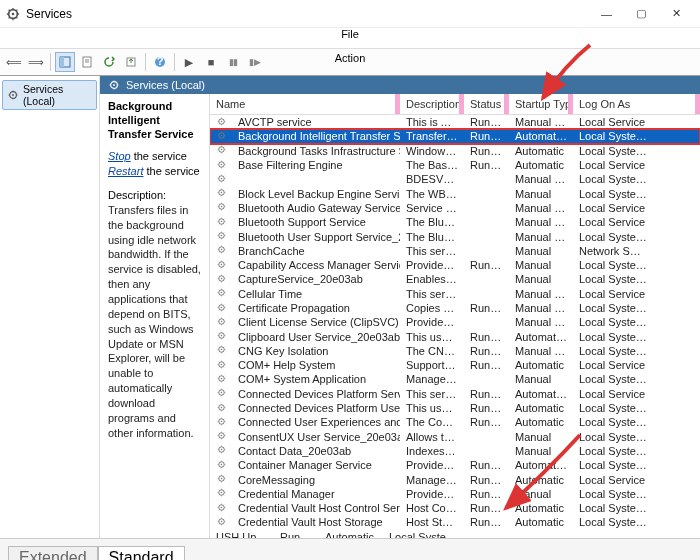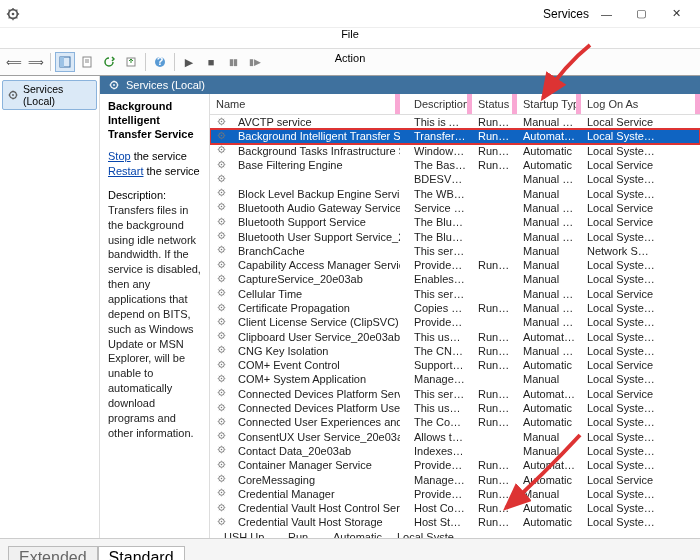--- a/index.html
+++ b/index.html
@@ -1,45 +1,45 @@
 <!DOCTYPE html>
 <html><head>
 <meta charset="utf-8">
 <style>
 * { box-sizing: border-box; margin: 0; padding: 0; font-family: "Segoe UI", Tahoma, sans-serif; font-size: 11px; }
 body { background: #fff; width: 700px; height: 560px; overflow: hidden; position: relative; }
 .titlebar { height: 28px; display: flex; align-items: center; padding: 0 6px; border-bottom: 1px solid #eee; }
 .titlebar .icon { width: 14px; height: 14px; margin-right: 6px; }
-.titlebar .title { flex: 1; font-size: 12px; text-align: right; }
+.titlebar .title { flex: 1; font-size: 12px; }
 .winbtn { width: 35px; height: 22px; display: flex; align-items: center; justify-content: center; color: #333; }
 .menubar { height: 20px; display: flex; align-items: center; padding: 0 4px; gap: 12px; font-size: 12px; flex-direction: column; }
 .menubar span { cursor: default; }
 .toolbar { height: 28px; border-top: 1px solid #ddd; border-bottom: 1px solid #a0a0a0; display: flex; align-items: center; padding: 0 4px; gap: 2px; background: #fcfcfc; }
 .tbtn { width: 20px; height: 20px; display: flex; align-items: center; justify-content: center; border: 1px solid transparent; color: #555; }
 .tbtn.active { background: #dbe9f7; border: 1px solid #8bb3dc; }
 .tsep { width: 1px; height: 18px; background: #ccc; margin: 0 2px; }
 .content { display: flex; height: calc(560px - 28px - 20px - 28px - 22px); }
 .treepane { width: 100px; border-right: 1px solid #ddd; background: #fff; padding: 4px 2px; }
 .treeitem { display: flex; align-items: center; gap: 4px; padding: 2px 4px; background: #dbe9f7; border: 1px solid #8bb3dc; border-radius: 2px; }
 .treeitem svg { flex-shrink: 0; }
 .rightpane { flex: 1; display: flex; flex-direction: column; }
 .header2 { background: #3f719e; color: #fff; padding: 3px 8px; font-size: 11px; display: flex; align-items: center; gap: 6px; }
 .header2 svg { flex-shrink: 0; }
 .detail-list { flex: 1; display: flex; overflow: hidden; }
 .detail { width: 110px; border-right: 1px solid #ddd; padding: 6px 8px; font-size: 10.5px; overflow: hidden; }
 .detail .name { font-weight: bold; margin-bottom: 8px; line-height: 1.25; }
-.detail a { color: #0645ad; text-decoration: underline; display: inline; }
+.detail a { color: #0645ad; text-decoration: underline; display: inline; font-style: italic; }
 .detail .links { margin-bottom: 10px; line-height: 1.35; }
 .detail .descheading { margin-bottom: 2px; }
 .detail .desc { color: #222; line-height: 1.35; }
 .listwrap { flex: 1; overflow: hidden; position: relative; }
 .cols { display: flex; border-bottom: 1px solid #ddd; background: #fff; position: sticky; top: 0; }
 .col { padding: 4px 6px; border-right: 5px solid #f9a8d4; font-size: 11px; color: #333; white-space: nowrap; overflow: hidden; }
 .c-name { width: 190px; }
-.c-desc { width: 64px; margin-left: 8px; }
+.c-desc { width: 64px; }
 .c-status { width: 45px; }
 .c-start { width: 64px; }
 .c-logon { flex: 1; }
 .rows { overflow-y: auto; height: 100%; }
 .row { display: flex; height: 14.3px; align-items: center; font-size: 10.5px; color: #222; }
 .row.selected { background: #0f64c2; color: #fff; }
 .row .cell { padding: 0 6px; white-space: nowrap; overflow: hidden; text-overflow: ellipsis; }
 .row .c-name { display: flex; align-items: center; gap: 11px; }
 .row .c-name svg { flex-shrink: 0; }
 .row.boxed { outline: 2px solid #d33; outline-offset: -1px; }
@@ -396,21 +396,21 @@
               <div class="cell c-start">Manual (Trig…</div>
               <div class="cell c-logon">Local Syste…</div>
             </div>
             <div class="row">
               <div class="cell c-name">
                 <span><svg width="11" height="11" viewBox="0 0 16 16">
                     <circle cx="8" cy="8" r="4" fill="none" stroke="#777" stroke-width="1.4"></circle>
                     <circle cx="8" cy="8" r="1.1" fill="#777"></circle>
                     <path d="M8 2.5v1M8 12.5v1M2.5 8h1M12.5 8h1M4.2 4.2l.7.7M11.1 11.1l.7.7M4.2 11.8l.7-.7M11.1 4.9l.7-.7" stroke="#777" stroke-width="1.2"></path>
                   </svg></span>
-                <span>COM+ Event Control</span>
+                <span>COM+ Help System</span>
               </div>
               <div class="cell c-desc">Supports Sy…</div>
               <div class="cell c-status">Running</div>
               <div class="cell c-start">Automatic</div>
               <div class="cell c-logon">Local Service</div>
             </div>
             <div class="row">
               <div class="cell c-name">
                 <span><svg width="11" height="11" viewBox="0 0 16 16">
                     <circle cx="8" cy="8" r="4" fill="none" stroke="#777" stroke-width="1.4"></circle>

